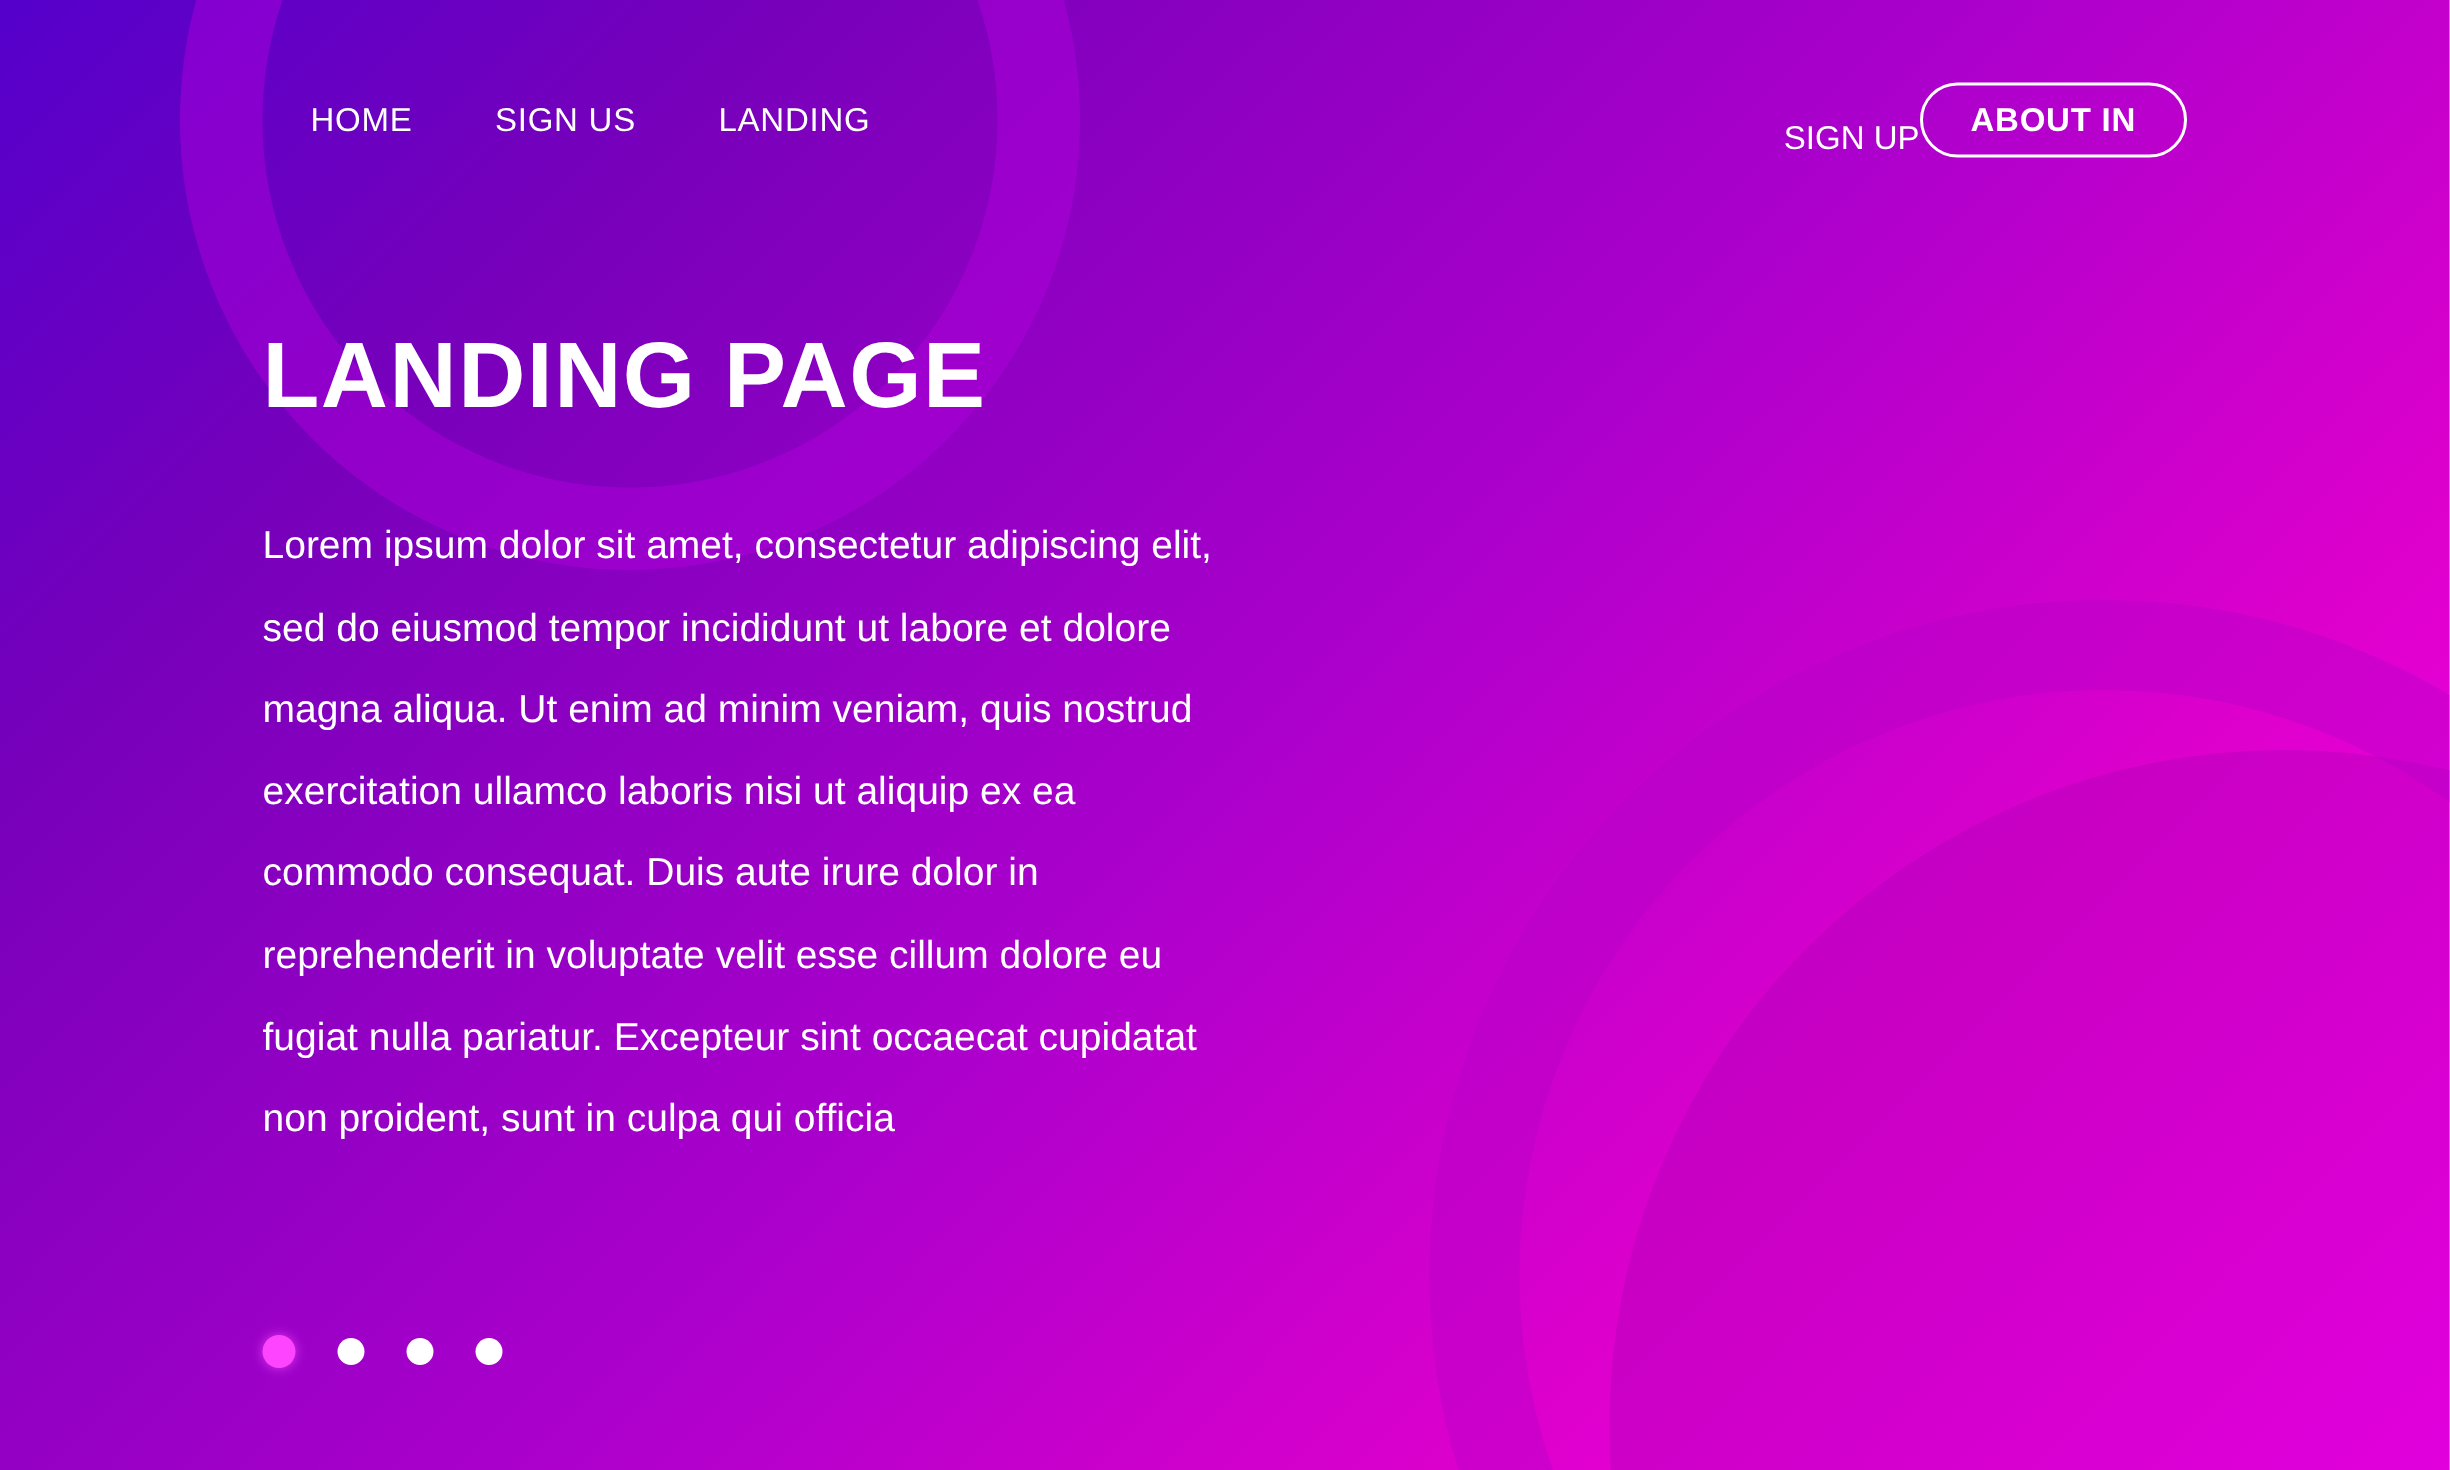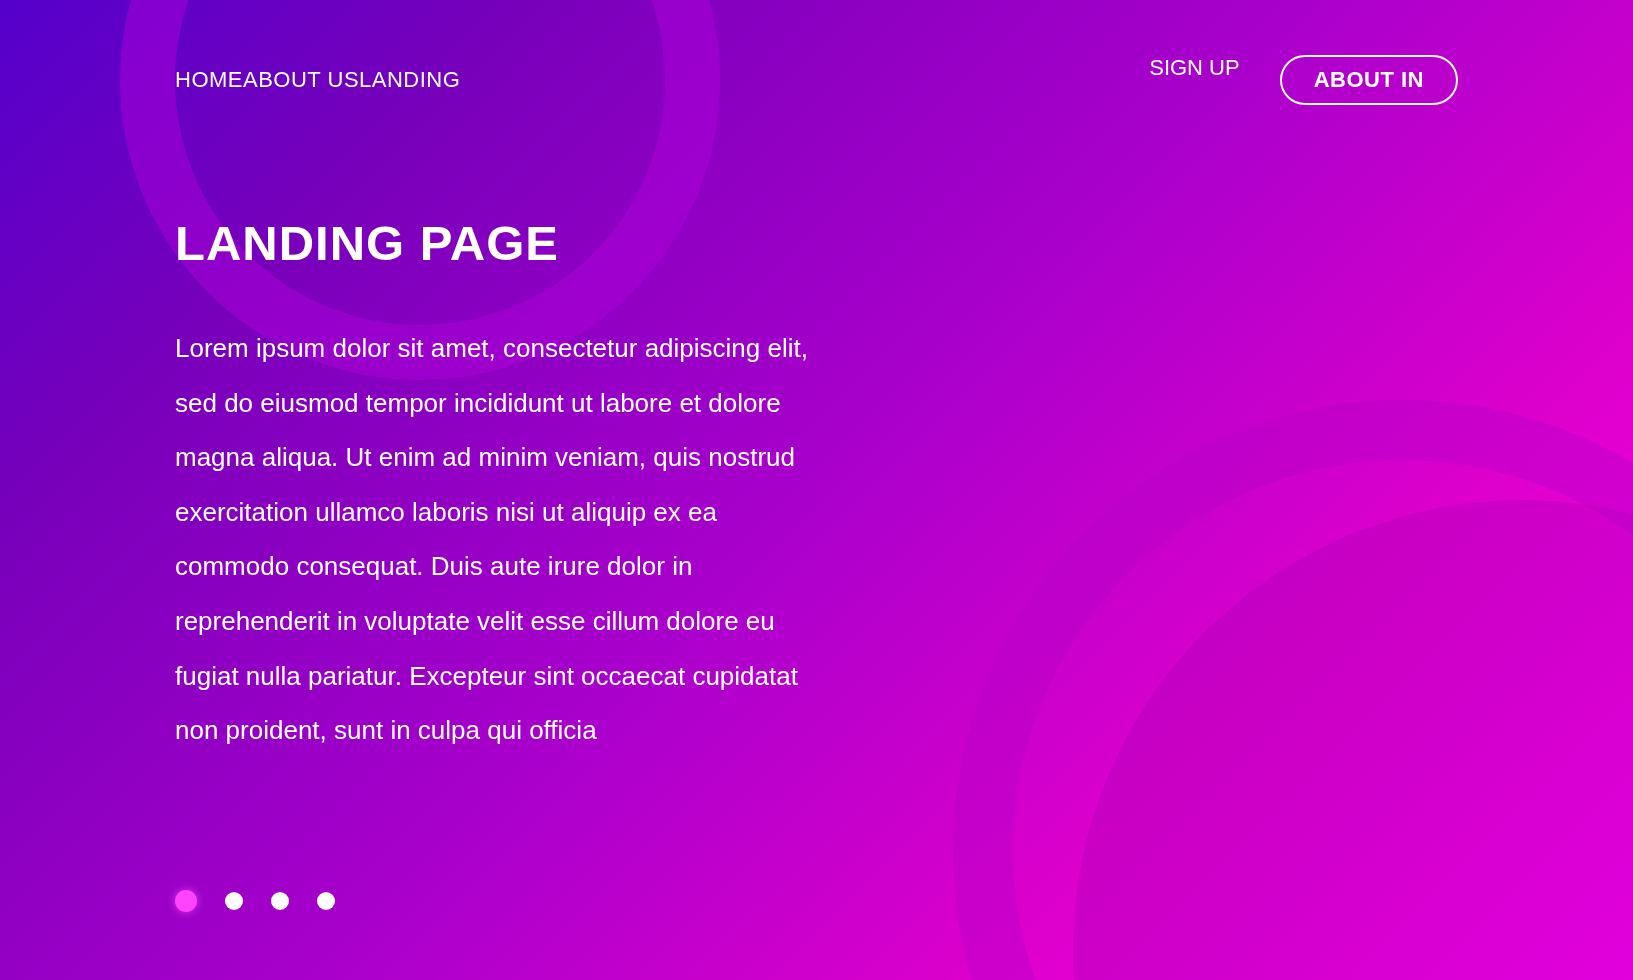--- a/index.html
+++ b/index.html
@@ -57,27 +57,28 @@
       position: relative;
       z-index: 10;
       display: flex;
       align-items: center;
       justify-content: space-between;
       padding: 55px 175px 0 175px;
     }
 
     .nav-left {
       display: flex;
+      gap: 55px;
       align-items: center;
+      margin-left: 32px;
     }
 
     .nav-right {
       display: flex;
-      gap: 40px;
-      align-items: flex-start;
+      align-items: flex-end;
     }
 
     .nav-link {
       color: #ffffff;
       font-size: 22px;
       font-weight: 500;
       letter-spacing: 0.5px;
       text-decoration: none;
       cursor: pointer;
     }
@@ -104,21 +105,21 @@
 
     
     .hero-content {
       position: relative;
       z-index: 10;
       padding: 110px 175px 0 175px;
     }
 
     .hero-title {
       color: #ffffff;
-      font-size: 49px;
+      font-size: 62px;
       font-weight: 800;
       letter-spacing: 1px;
       margin-bottom: 50px;
     }
 
     .hero-body {
       color: #ffffff;
       font-size: 26px;
       line-height: 2.1;
       max-width: 640px;
@@ -155,21 +156,21 @@
 
 <div class="page-wrapper">
 
   <div class="circle-top-left"></div>
   <div class="circle-bottom-right-inner"></div>
   <div class="circle-bottom-right-outer"></div>
 
   <nav class="navbar">
     <div class="nav-left">
       <a class="nav-link">HOME</a>
-      <a class="nav-link">ABOUT US</a>
+      <a class="nav-link">SIGN US</a>
       <a class="nav-link">LANDING</a>
     </div>
     <div class="nav-right">
       <a class="sign-up-link">SIGN UP</a>
       <button class="sign-in-btn">ABOUT IN</button>
     </div>
   </nav>
 
   <section class="hero-content">
     <h1 class="hero-title">LANDING PAGE</h1>

